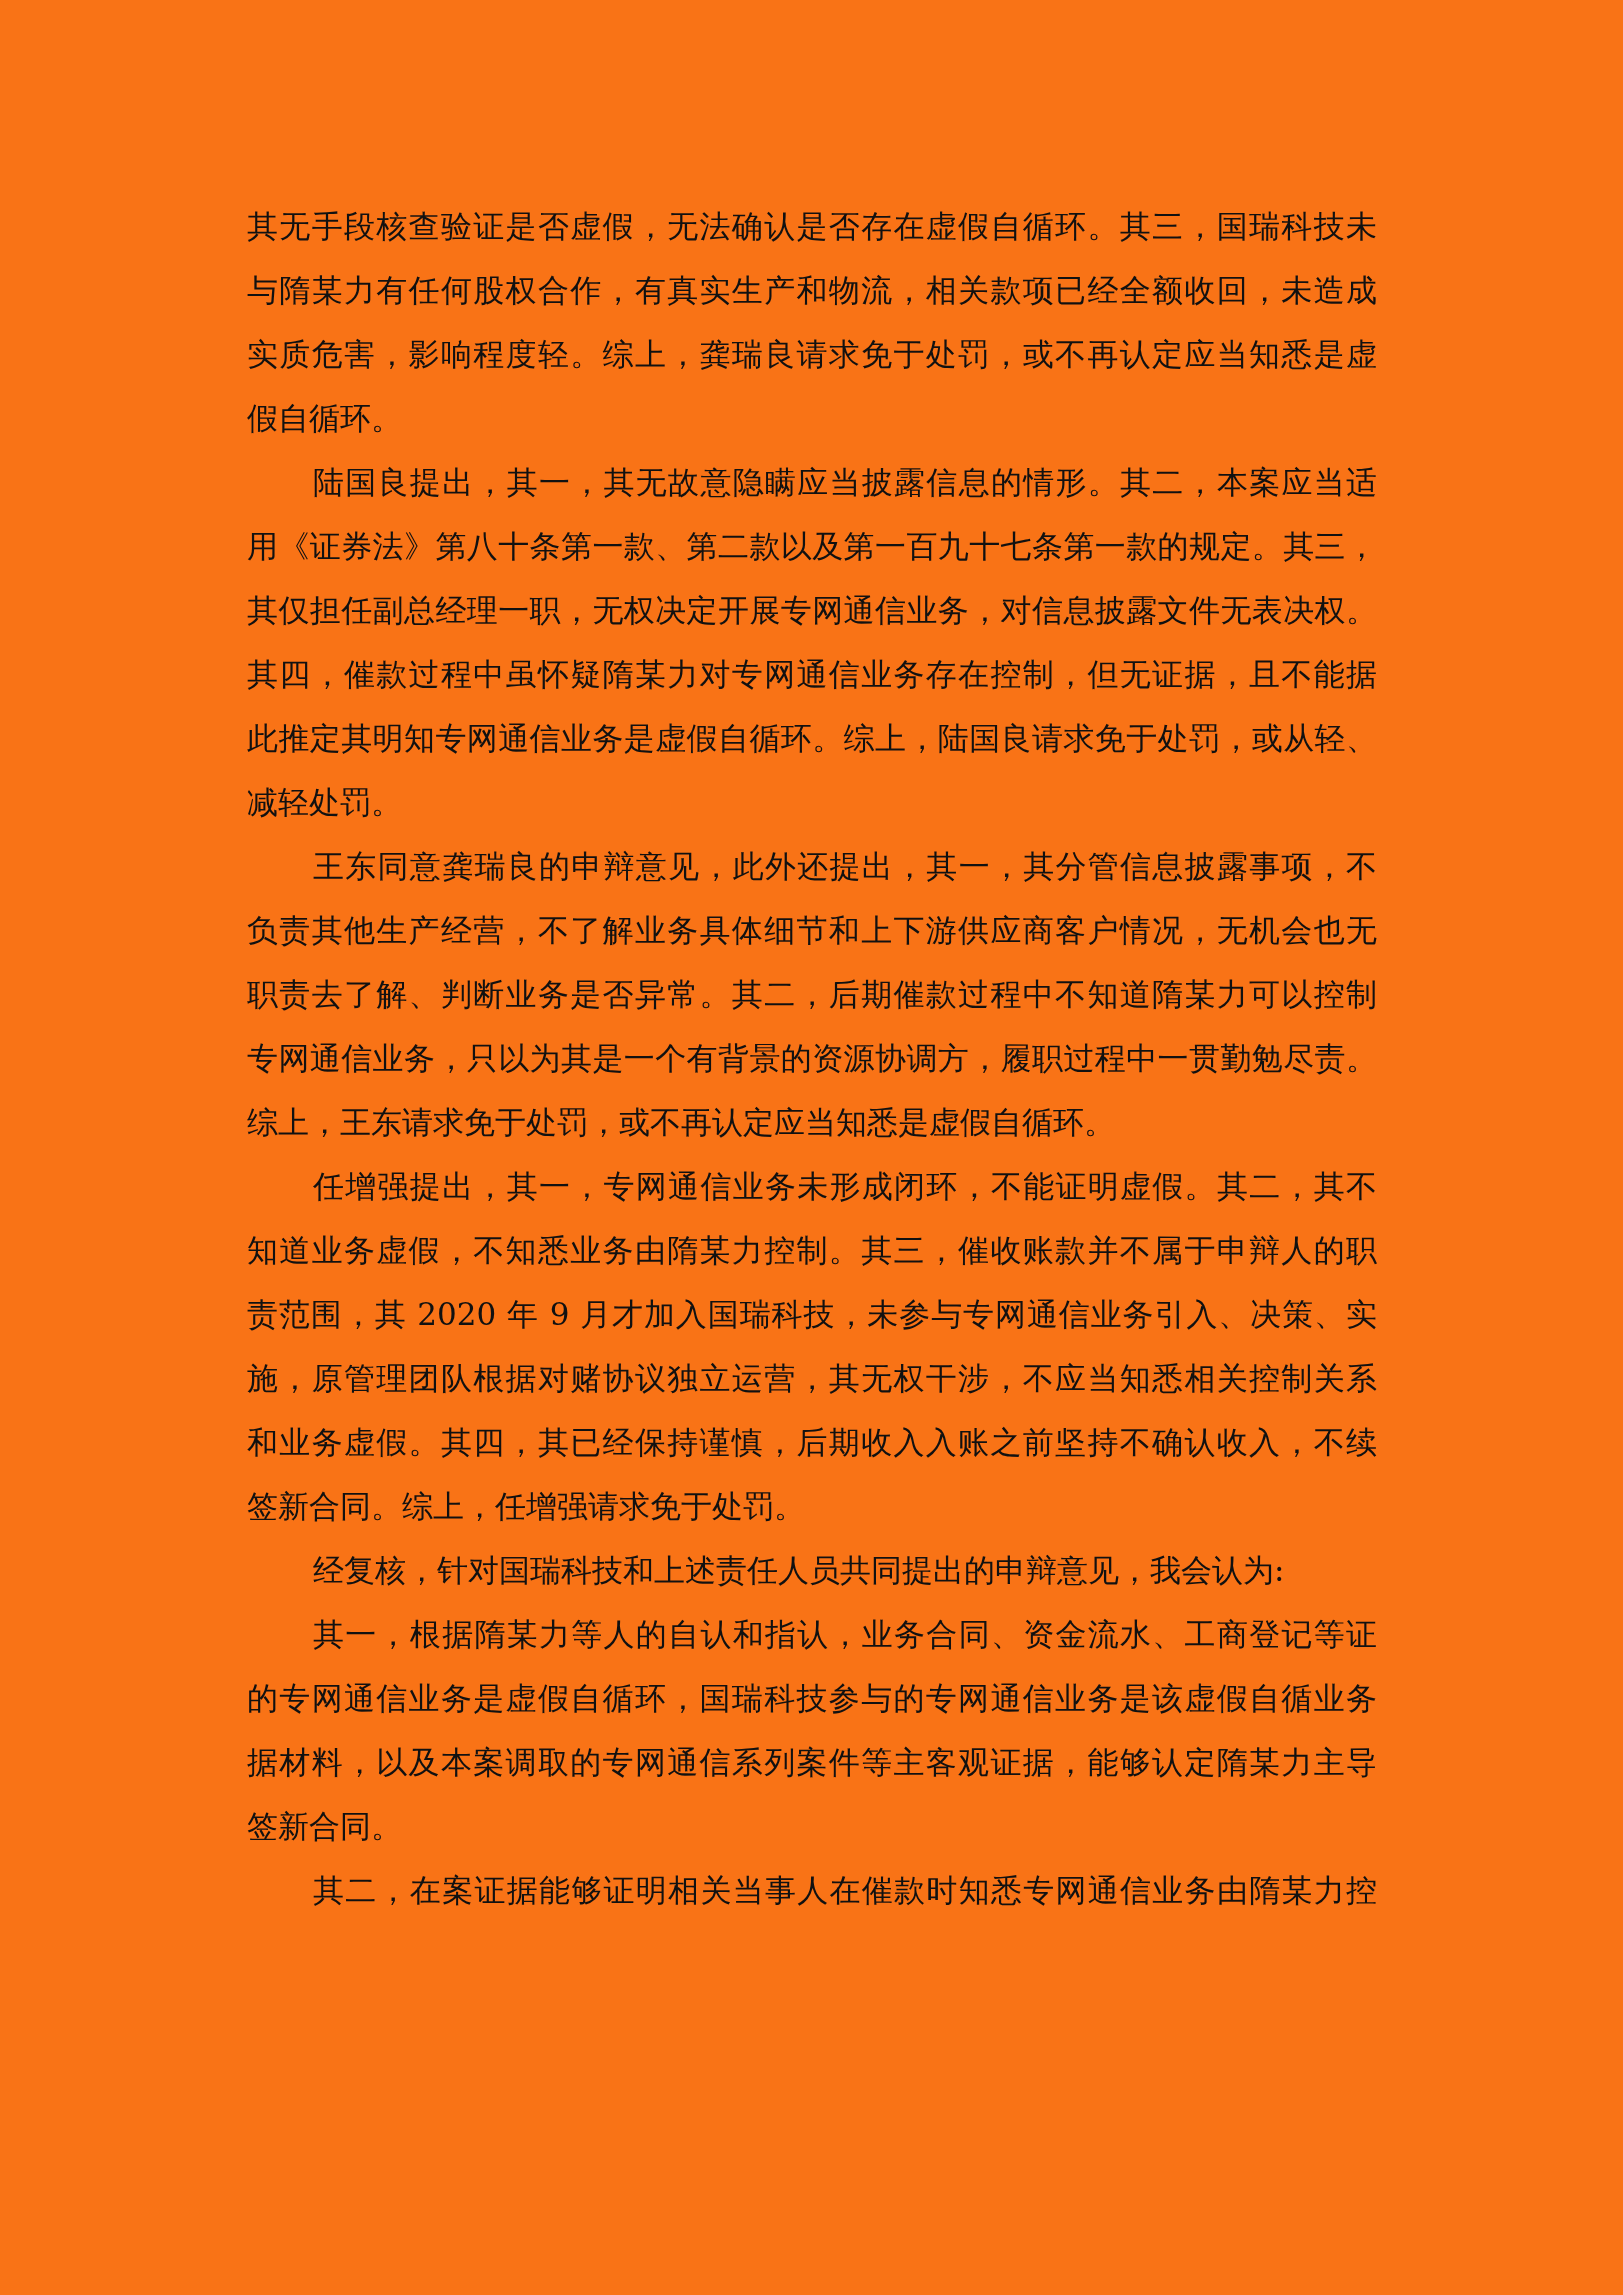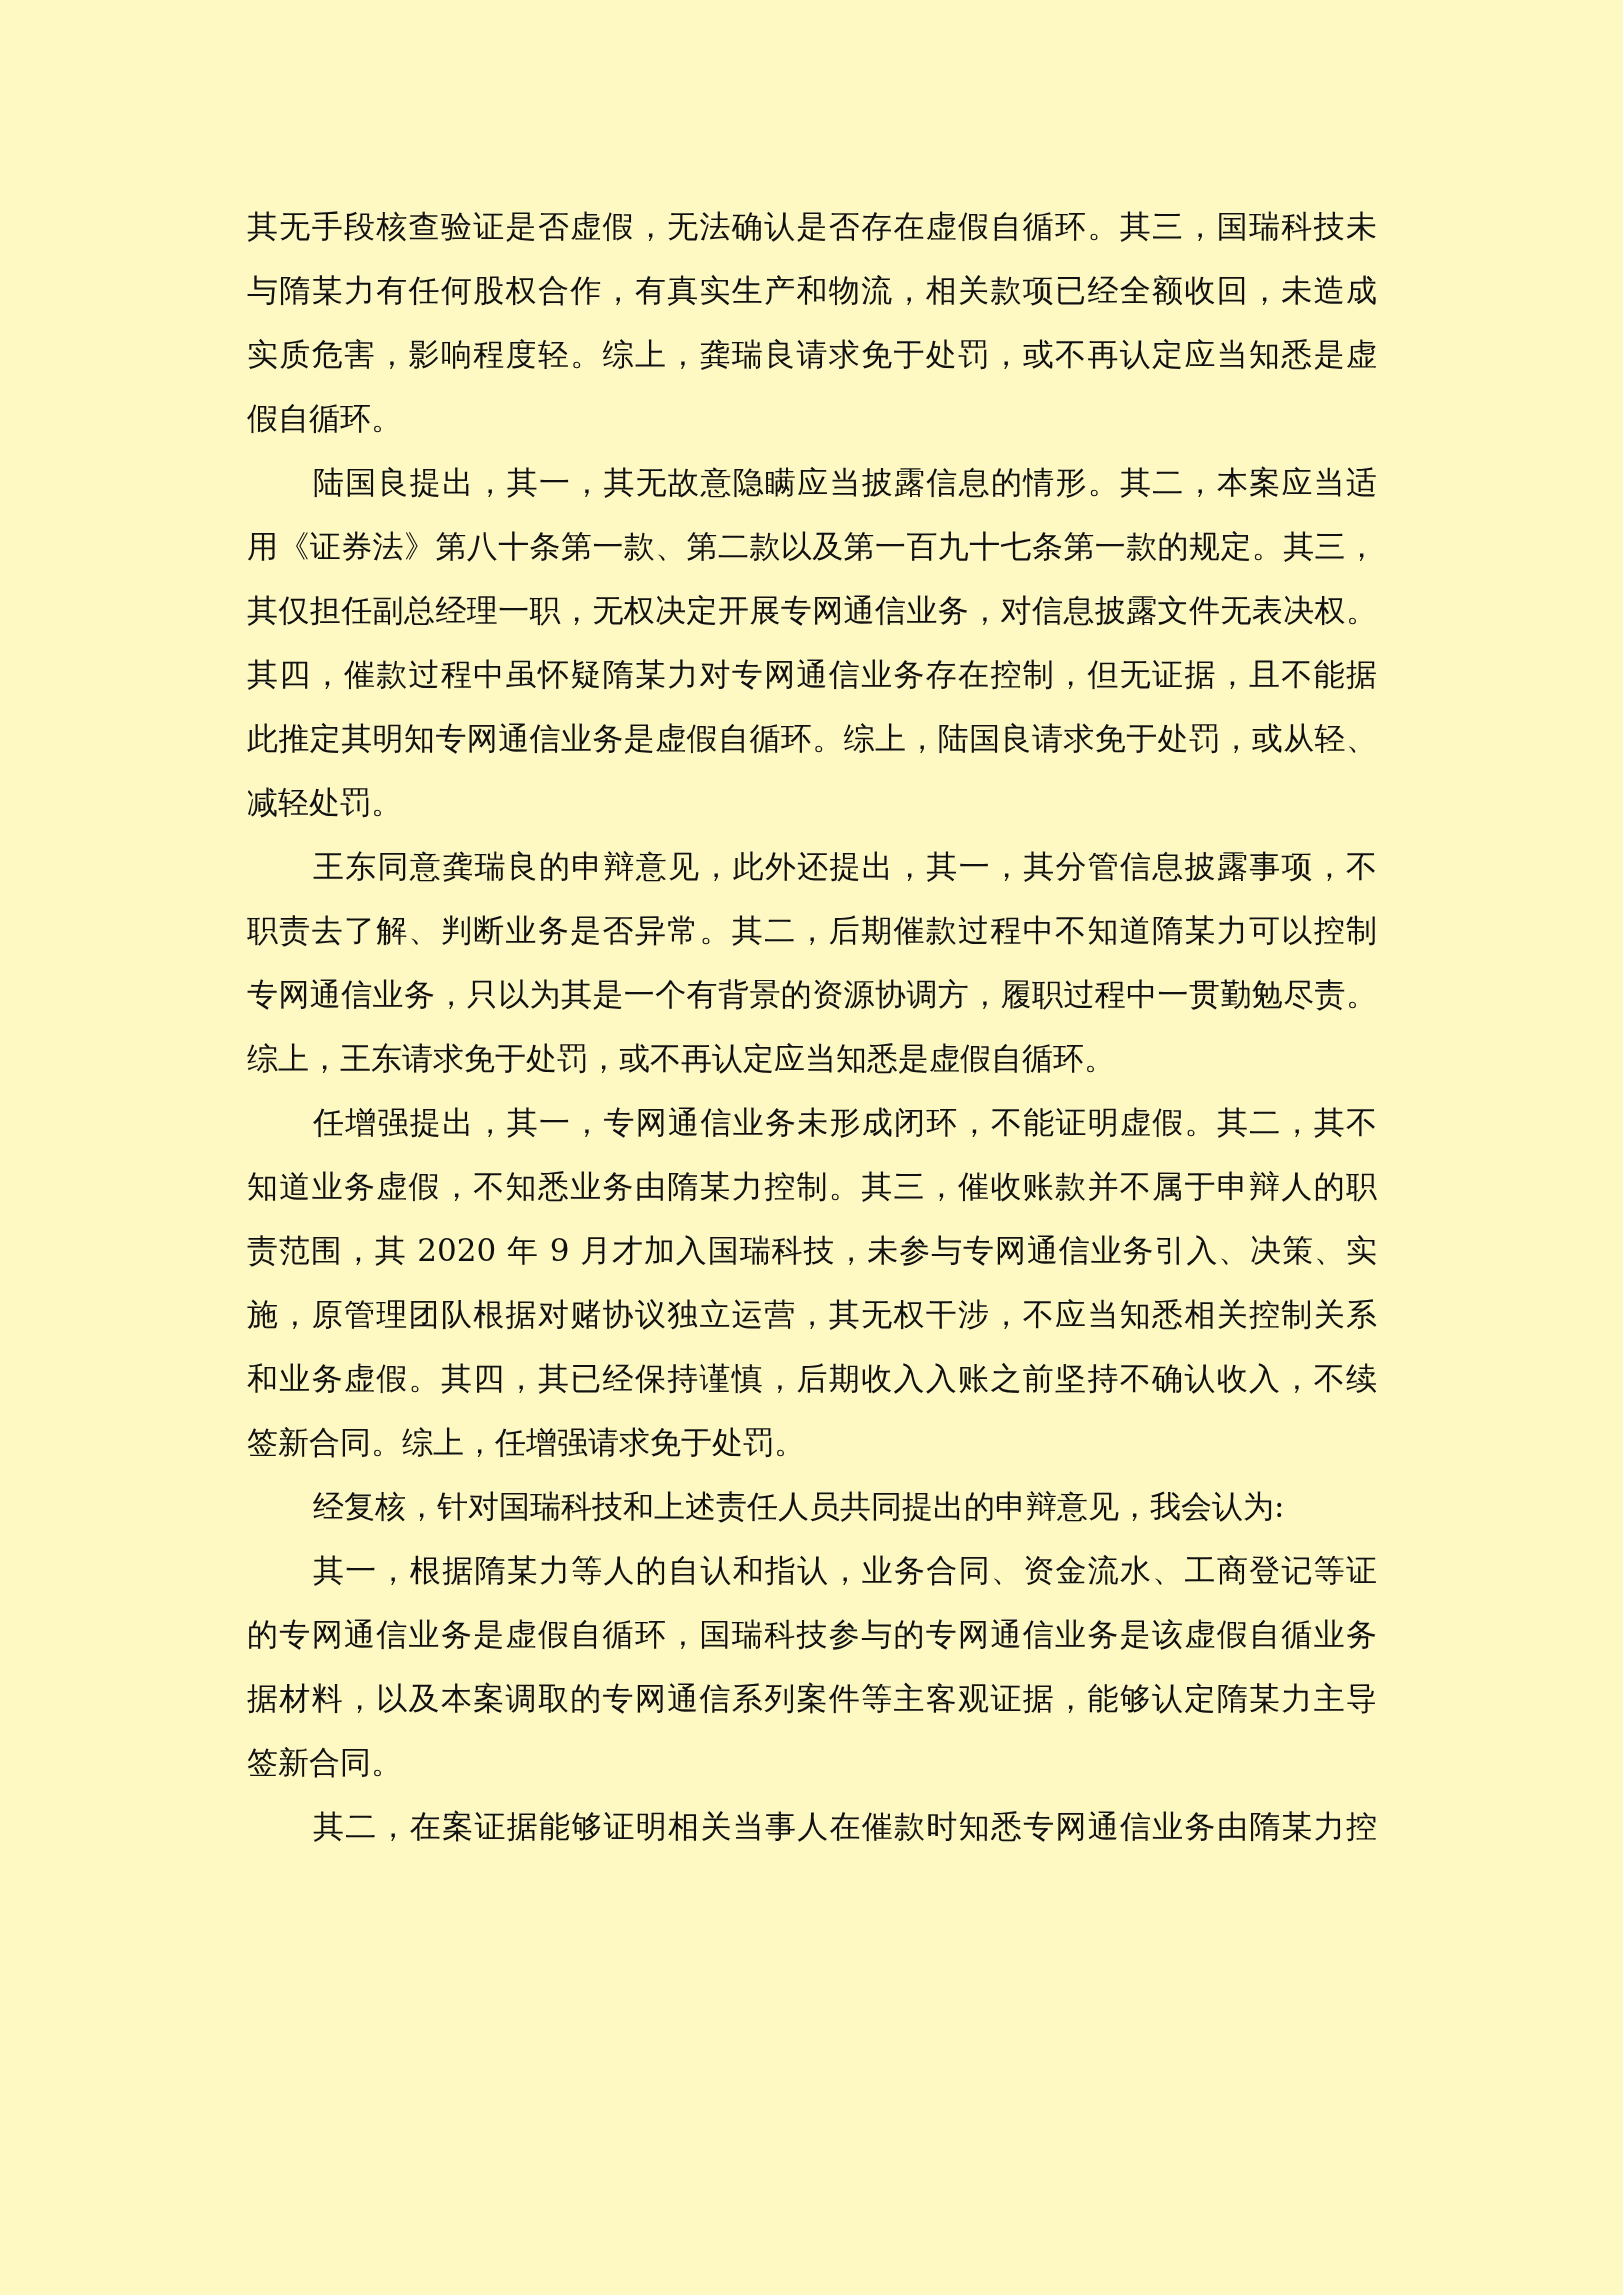--- a/index.html
+++ b/index.html
@@ -14,21 +14,21 @@
       overflow: hidden;
       font-family: "DejaVu Serif", "Liberation Serif", serif;
       color: #111111;
     }
     .page {
       position: absolute;
       left: 0;
       top: 0;
       width: 1623px;
       height: 2295px;
-      background: #fef9c3;
+      background: #f97316;
     }
     .body-text {
       position: absolute;
       left: 247px;
       top: 194px;
       width: 1130px;
     }
     .line {
       height: 64px;
       line-height: 64px;
@@ -62,20 +62,21 @@
       <div class="line indent">陆国良提出，其一，其无故意隐瞒应当披露信息的情形。其二，本案应当适</div>
       <div class="line">用《证券法》第八十条第一款、第二款以及第一百九十七条第一款的规定。其三，</div>
       <div class="line">其仅担任副总经理一职，无权决定开展专网通信业务，对信息披露文件无表决权。</div>
       <div class="line">其四，催款过程中虽怀疑隋某力对专网通信业务存在控制，但无证据，且不能据</div>
       <div class="line">此推定其明知专网通信业务是虚假自循环。综上，陆国良请求免于处罚，或从轻、</div>
       <div class="line last">减轻处罚。</div>
     </div>
 
     <div class="para">
       <div class="line indent">王东同意龚瑞良的申辩意见，此外还提出，其一，其分管信息披露事项，不</div>
+      <div class="line">负责其他生产经营，不了解业务具体细节和上下游供应商客户情况，无机会也无</div>
       <div class="line">职责去了解、判断业务是否异常。其二，后期催款过程中不知道隋某力可以控制</div>
       <div class="line">专网通信业务，只以为其是一个有背景的资源协调方，履职过程中一贯勤勉尽责。</div>
       <div class="line last">综上，王东请求免于处罚，或不再认定应当知悉是虚假自循环。</div>
     </div>
 
     <div class="para">
       <div class="line indent">任增强提出，其一，专网通信业务未形成闭环，不能证明虚假。其二，其不</div>
       <div class="line">知道业务虚假，不知悉业务由隋某力控制。其三，催收账款并不属于申辩人的职</div>
       <div class="line">责范围，其 2020 年 9 月才加入国瑞科技，未参与专网通信业务引入、决策、实</div>
       <div class="line">施，原管理团队根据对赌协议独立运营，其无权干涉，不应当知悉相关控制关系</div>

